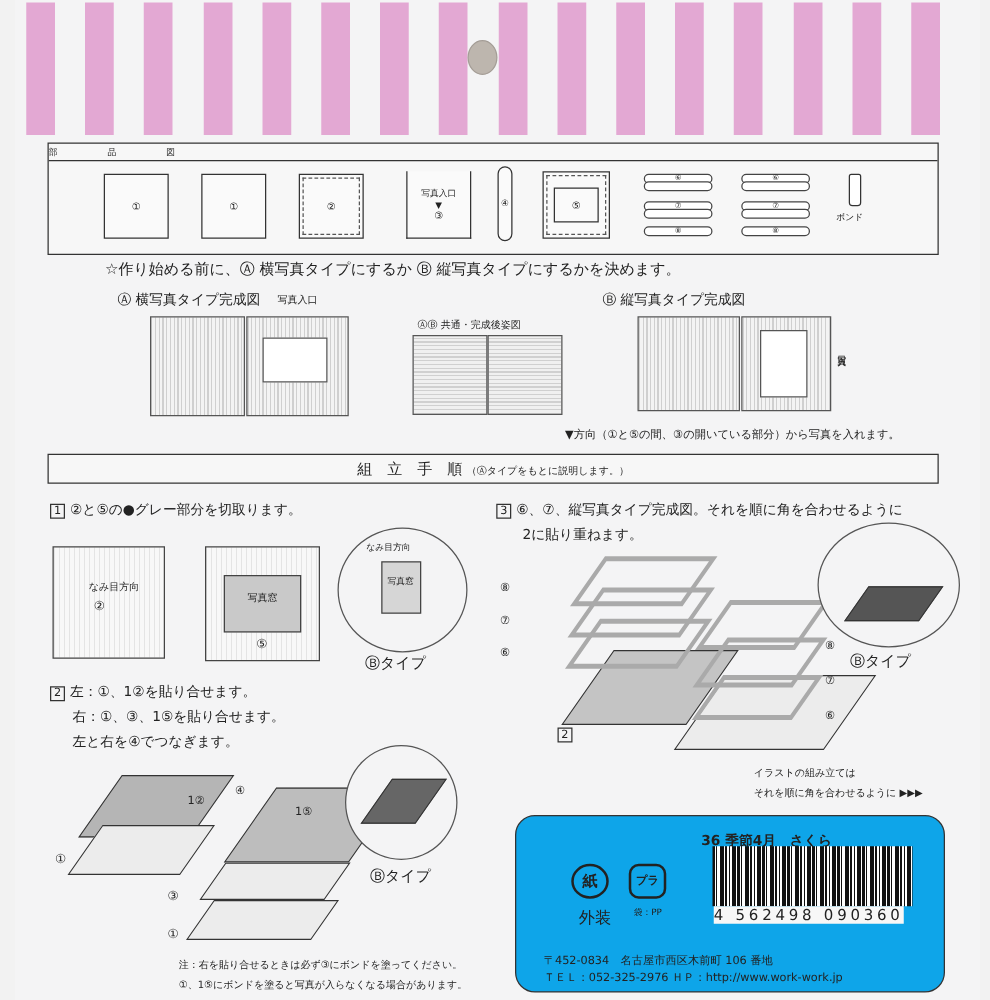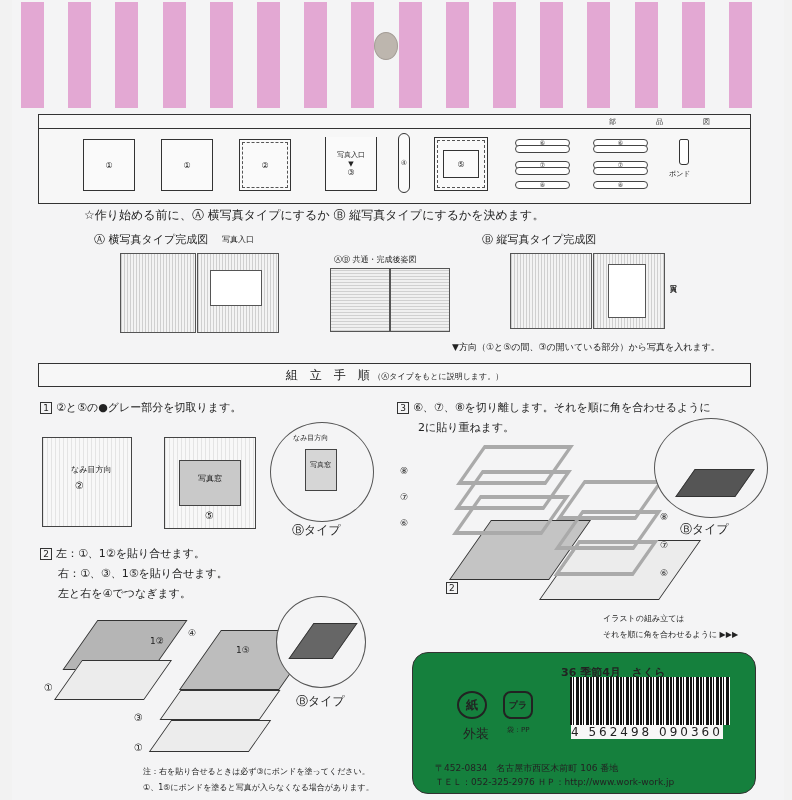--- a/index.html
+++ b/index.html
@@ -2,36 +2,36 @@
 <html><head>
 <meta charset="utf-8">
 <style>
 *{box-sizing:border-box;margin:0;padding:0}
 body{width:792px;height:800px;background:#f2f2f2;font-family:"DejaVu Sans",sans-serif;color:#222;position:relative;overflow:hidden}
 .card{position:absolute;left:12px;top:0;width:772px;height:800px;background:#f4f4f5}
 .stripes{position:absolute;left:0;top:0;width:792px;height:108px}
 .stripe{position:absolute;top:2px;width:23px;height:106px;background:#e3a8d3}
 .hole{position:absolute;left:374px;top:32px;width:24px;height:28px;border-radius:50%;background:#bdb6ae;border:1px solid #a49d96}
 .parts{position:absolute;left:38px;top:114px;width:713px;height:90px;border:1.5px solid #333;background:#f7f7f7}
-.parts-head{position:absolute;left:0;top:0;right:0;height:14px;border-bottom:1px solid #333;font-size:7px;text-align:right;letter-spacing:40px;line-height:14px}
+.parts-head{position:absolute;left:0;top:0;right:0;height:14px;border-bottom:1px solid #333;font-size:7px;text-align:left;letter-spacing:40px;line-height:14px}
 .piece{position:absolute;border:1.3px solid #333;background:#fafafa;font-size:8px;display:flex;align-items:center;justify-content:center}
 .strip{position:absolute;width:55px;height:8px;border:1.2px solid #444;border-radius:4px;background:#fff;font-size:6px;text-align:center;line-height:6px}
 .glue{position:absolute;left:640px;top:24px;width:10px;height:26px;border:1.2px solid #333;border-radius:2px 2px 3px 3px;background:#fff}
 .glue-l{position:absolute;left:630px;top:54px;font-size:7px}
 .line{position:absolute;font-size:11px;white-space:nowrap}
 .frame{position:absolute;border:1px solid #555;background:repeating-linear-gradient(90deg,#cfcfcf 0 1px,#f3f3f3 1px 3px)}
 .frame.inner{background:#fff}
 .back{position:absolute;background:repeating-linear-gradient(0deg,#d0d0d0 0 1px,#f0f0f0 1px 3px);border:1px solid #555}
 .steps-bar{position:absolute;left:38px;top:363px;width:713px;height:24px;border:1.3px solid #333;background:#f7f7f7;text-align:center;font-size:11px;line-height:22px}
 .box-n{display:inline-block;width:12px;height:12px;border:1px solid #333;font-size:9px;line-height:10px;text-align:center;margin-right:4px}
 .sq{position:absolute;border:1px solid #444;background:repeating-linear-gradient(90deg,#e4e4e4 0 1px,#f8f8f8 1px 4px)}
 .gray{position:absolute;background:#c9c9c9;border:1px solid #444}
 .label{position:absolute;font-size:8px;white-space:nowrap}
 .zoomc{position:absolute;border:1px solid #555;border-radius:50%;background:#f4f4f5}
-.infobox{position:absolute;left:412px;top:652px;width:344px;height:142px;border:1.3px solid #333;border-radius:16px;background:#15803d}
+.infobox{position:absolute;left:412px;top:652px;width:344px;height:142px;border:1.3px solid #333;border-radius:16px;background:#0ea5e9}
 .barcode{position:absolute;left:157px;top:24px;width:160px;height:48px;background:repeating-linear-gradient(90deg,#111 0 2px,#fff 2px 3px,#111 3px 4px,#fff 4px 6px,#111 6px 9px,#fff 9px 10px)}
 .bc-num{position:absolute;left:158px;top:72px;font-size:12px;letter-spacing:3px}
 .recycle{position:absolute;width:30px;height:28px;border:2px solid #222;border-radius:8px;font-size:12px;font-weight:bold;text-align:center;line-height:24px}
 .plate{position:absolute;background:#9a9a9a;border:1px solid #333;transform:skewX(-35deg)}
 .plate.light{background:#ececec}
 </style>
 </head>
 <body>
 
 <div class="card"></div>
@@ -152,21 +152,21 @@
 <div class="label" style="left:44px;top:682px;font-size:10px">①</div>
 <div class="label" style="left:134px;top:712px;font-size:10px">③</div>
 <div class="label" style="left:134px;top:742px;font-size:10px">①</div>
 <div class="zoomc" style="left:276px;top:596px;width:90px;height:92px">
   <div class="plate" style="left:24px;top:26px;width:44px;height:36px;background:#666"></div>
 </div>
 <div class="line" style="left:296px;top:693px;font-size:12px">Ⓑタイプ</div>
 <div class="line" style="left:143px;top:766px;font-size:8px">注：右を貼り合せるときは必ず③にボンドを塗ってください。</div>
 <div class="line" style="left:143px;top:782px;font-size:8px">①、1⑤にボンドを塗ると写真が入らなくなる場合があります。</div>
 
-<div class="line" style="left:397px;top:400px"><span class="box-n">3</span><span>⑥、⑦、⑧を切り離します。それを順に角を合わせるように</span></div>
+<div class="line" style="left:397px;top:400px"><span class="box-n">3</span><span>⑥、⑦、縦写真タイプ完成図。それを順に角を合わせるように</span></div>
 <div class="line" style="left:418px;top:420px">2に貼り重ねます。</div>
 <div class="plate" style="left:470px;top:520px;width:100px;height:60px;background:#c4c4c4"></div>
 <div class="plate light" style="left:560px;top:540px;width:120px;height:60px;border:1px solid #333"></div>
 <div class="plate light" style="left:470px;top:445px;width:90px;height:40px;background:transparent;border:4px solid #aaa"></div>
 <div class="plate light" style="left:468px;top:470px;width:90px;height:40px;background:transparent;border:4px solid #aaa"></div>
 <div class="plate light" style="left:466px;top:495px;width:90px;height:40px;background:transparent;border:4px solid #aaa"></div>
 <div class="plate light" style="left:570px;top:480px;width:80px;height:40px;background:transparent;border:4px solid #aaa"></div>
 <div class="plate light" style="left:568px;top:510px;width:80px;height:40px;background:transparent;border:4px solid #aaa"></div>
 <div class="plate light" style="left:566px;top:540px;width:80px;height:36px;background:transparent;border:4px solid #aaa"></div>
 <div class="label" style="left:400px;top:466px;font-size:9px">⑧</div>

